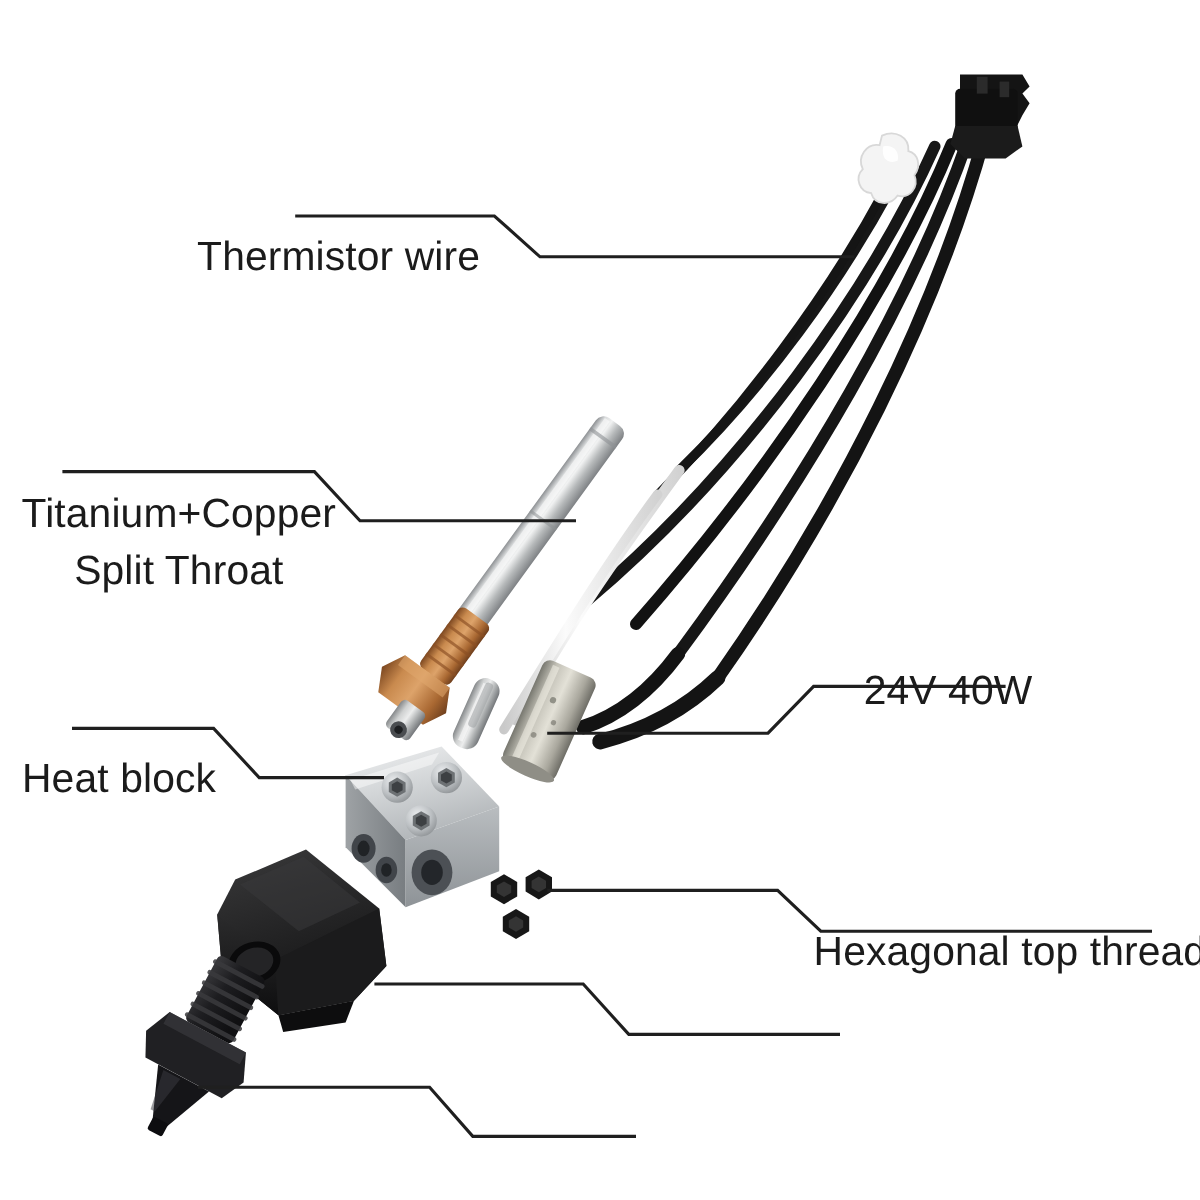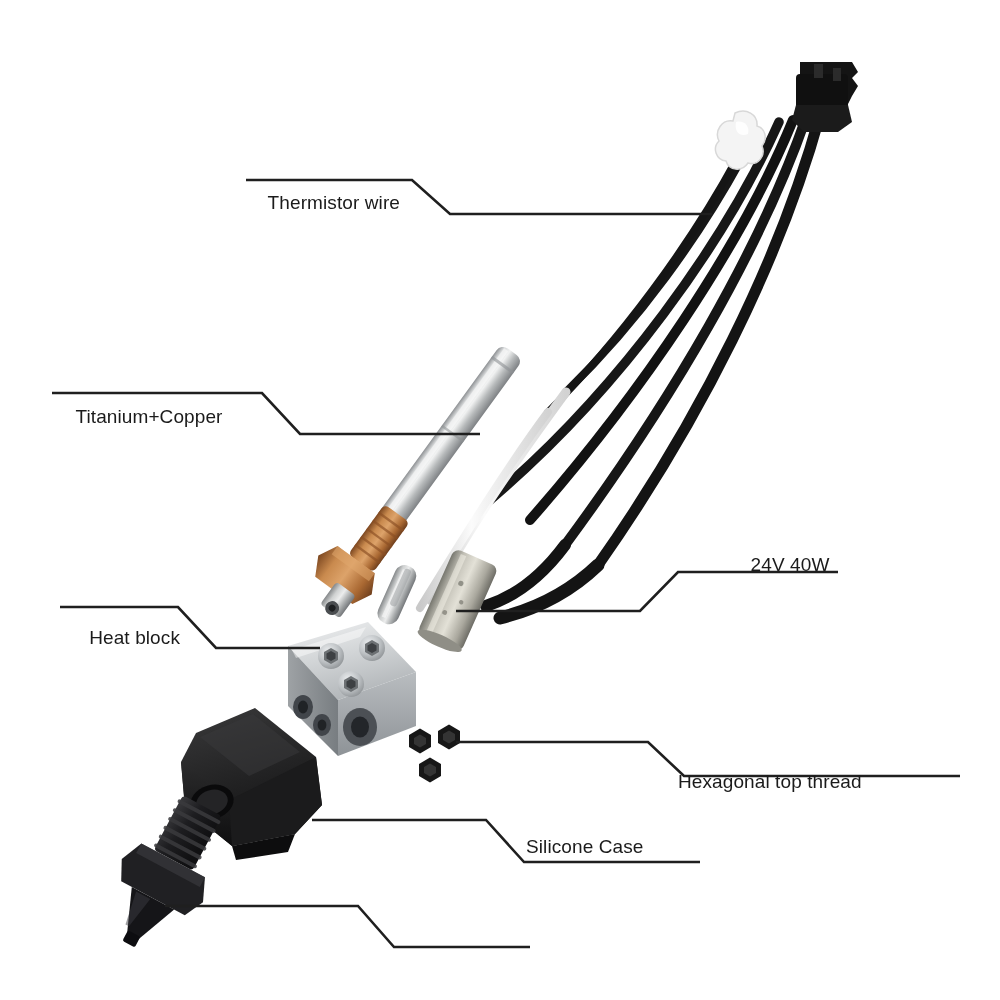--- a/index.html
+++ b/index.html
@@ -12,21 +12,21 @@
     position:relative;
     width:1000px;
     height:1000px;
     background:#ffffff;
     overflow:hidden;
   }
   #art{position:absolute;left:0;top:0;width:1000px;height:1000px;}
   .lbl{
     position:absolute;
     color:#1b1b1b;
-    font-size:19px;
+    font-size:34px;
     line-height:1.42;
     white-space:nowrap;
     letter-spacing:0.1px;
   }
   .lbl.two{white-space:normal;text-align:center;}
   .lbl.right{text-align:left;}
   .lbl.left{text-align:right;}
 </style>
 </head>
 <body>
@@ -280,32 +280,30 @@
       <path d="M165 906 L358 906 L394 947 L530 947"></path>
     </g>
   </svg>
 
   <div class="lbl left" style="left:60px; top:190px; width:340px;">
     <span>Thermistor wire</span>
   </div>
 
   <div class="lbl two" style="left:14px; top:404px; width:270px;">
     <span>Titanium+Copper</span><br>
+    <span>Split Throat</span>
   </div>
 
   <div class="lbl left" style="left:10px; top:625px; width:170px;">
     <span>Heat block</span>
   </div>
 
   <div class="lbl two" style="left:700px; top:552px; width:180px;">
     <span>24V 40W</span><br>
   </div>
 
   <div class="lbl right" style="left:678px; top:769px; width:320px;">
     <span>Hexagonal top thread</span>
   </div>
 
-  <div class="lbl right" style="left:526px; top:834px; width:260px;">
-    <span>Silicone Case</span>
-  </div>
 
 
 </div>
 
 </body></html>

